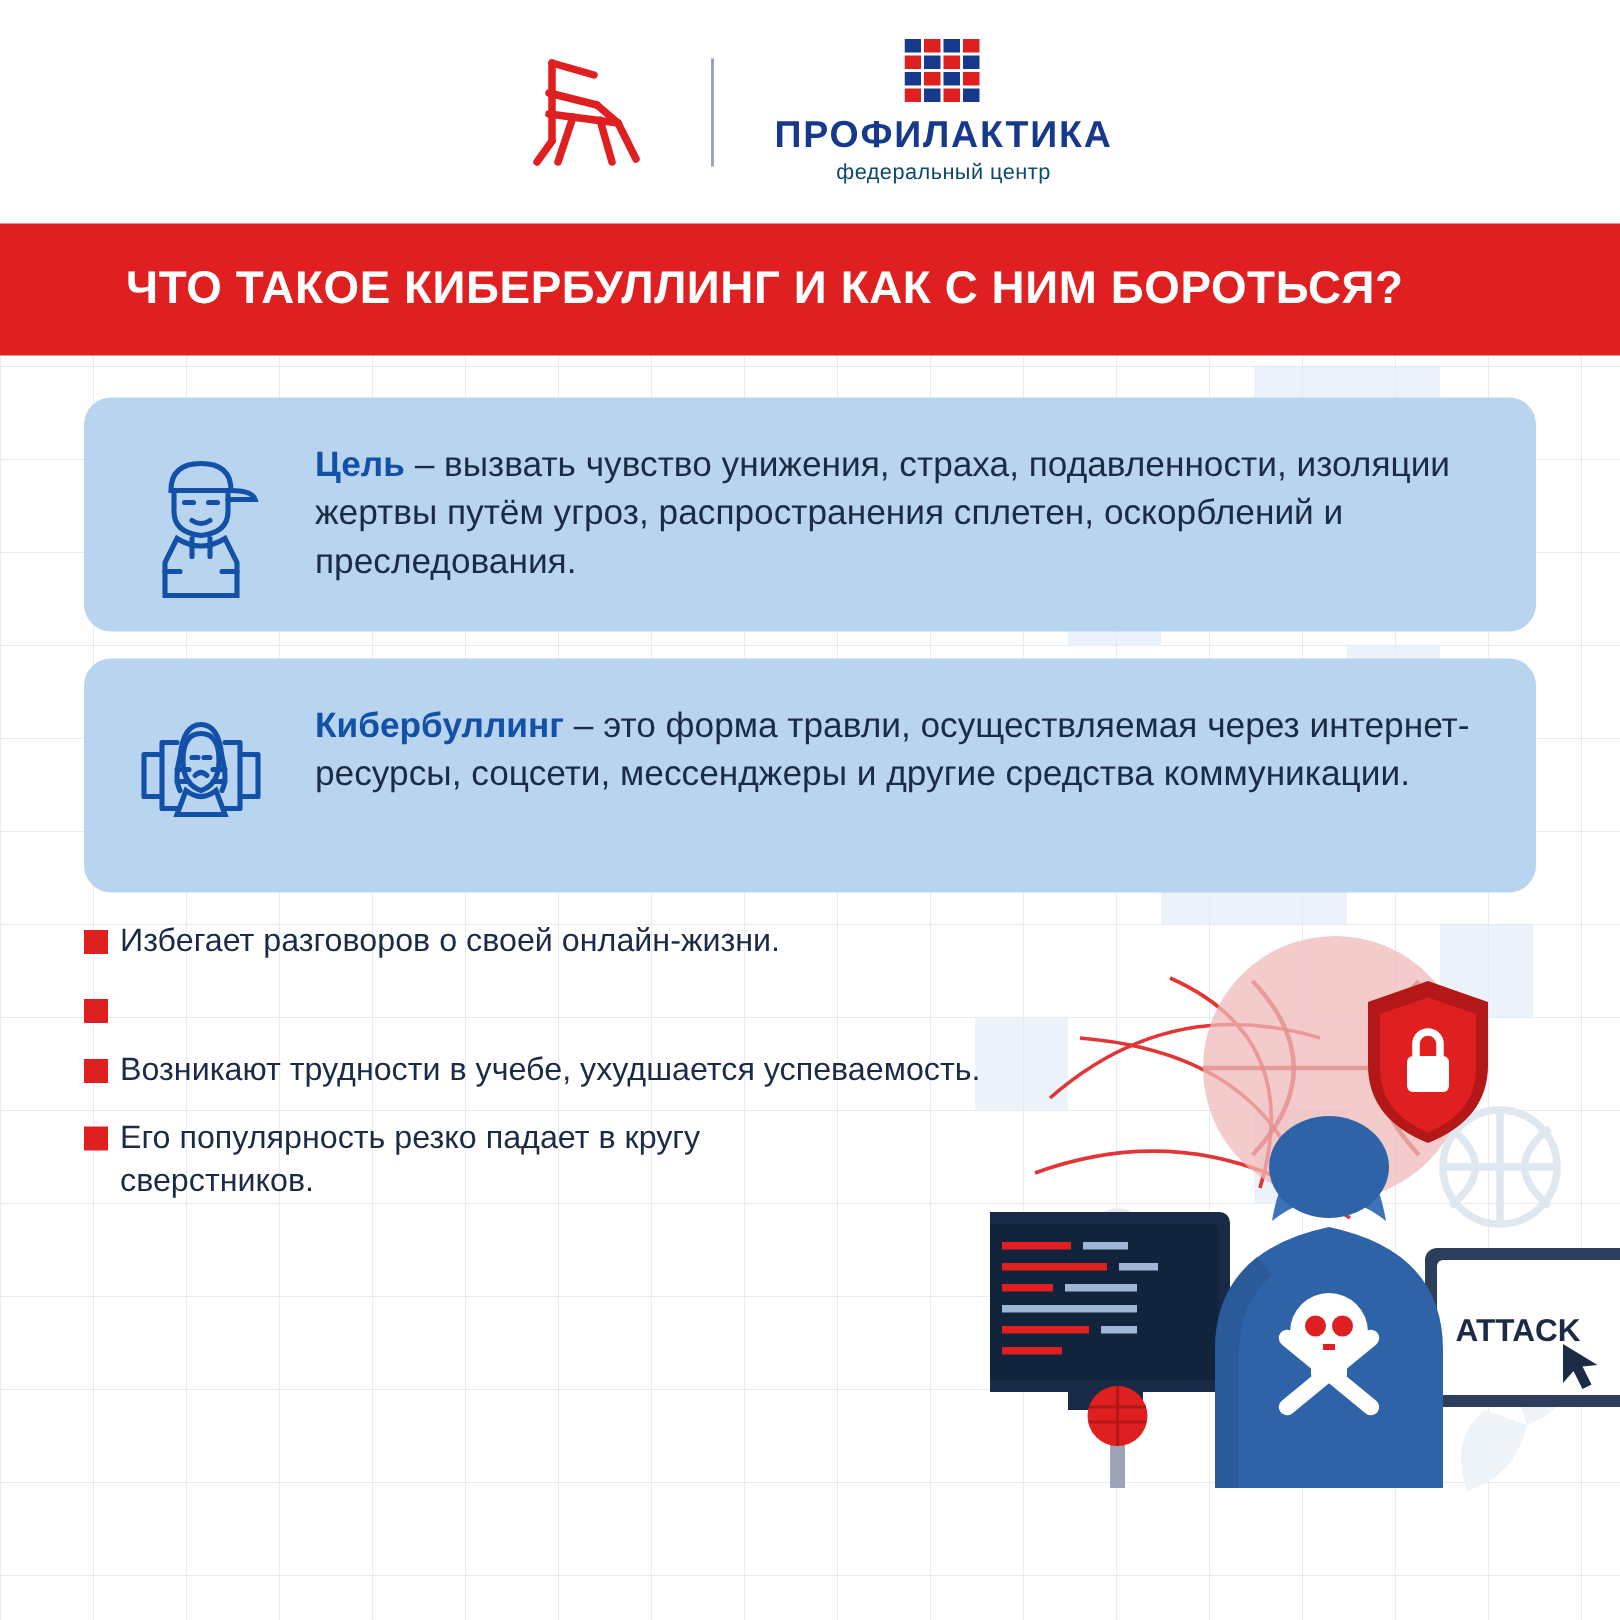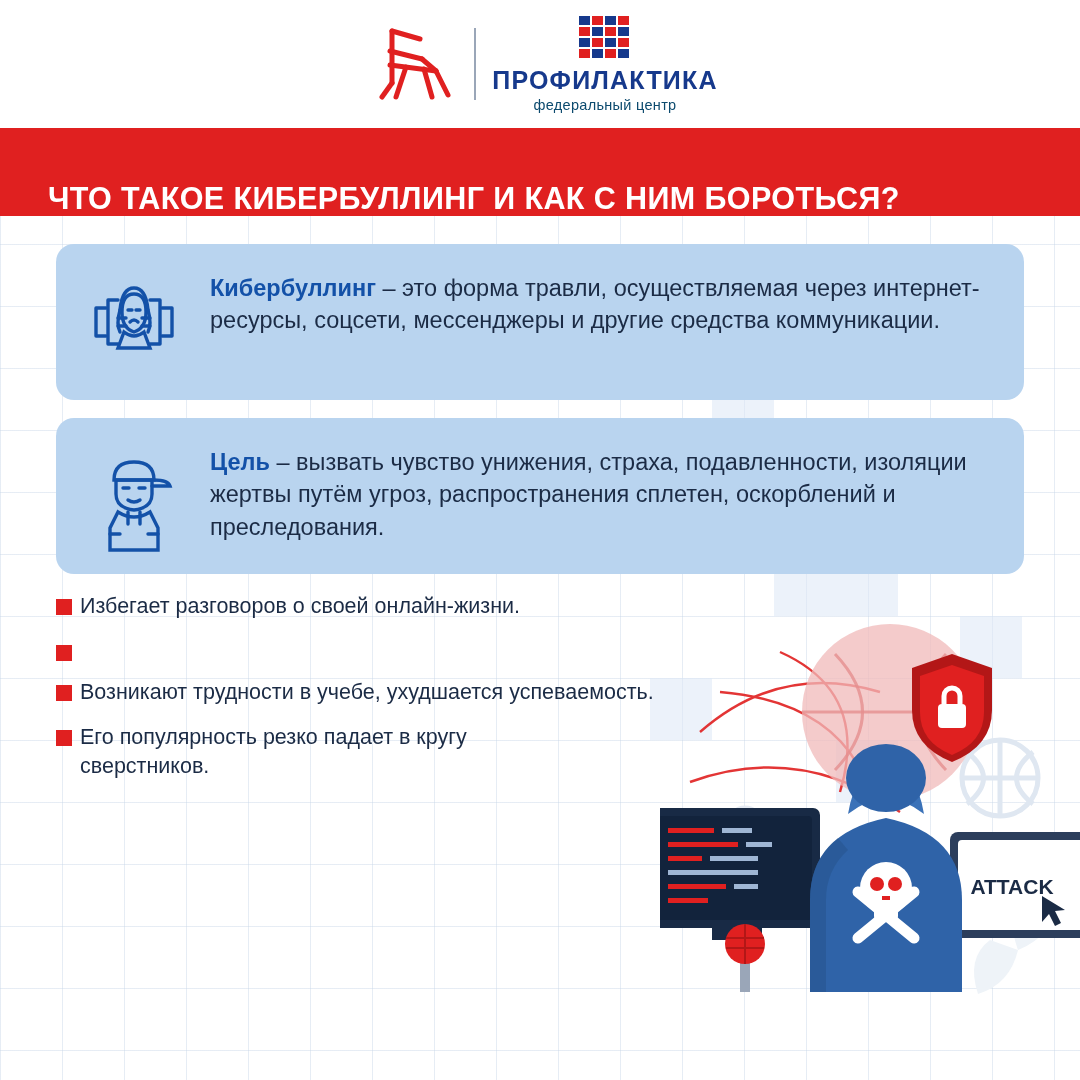--- a/index.html
+++ b/index.html
@@ -32,26 +32,26 @@
   }
   .bg-block {
     position: absolute;
     background: rgba(221,232,245,0.55);
   }
 
   
   .header {
     position: relative;
     z-index: 3;
-    height: 128px;
+    height: 149px;
     background: #ffffff;
     display: flex;
     align-items: center;
     justify-content: center;
-    gap: 16px;
+    gap: 40px;
   }
   .logo-chair { width: 96px; height: 78px; }
   .logo-sep {
     width: 2px; height: 72px; background: #9aa6b8;
   }
   .logo-prof { display: flex; flex-direction: column; align-items: center; }
   .logo-prof-mark { width: 52px; height: 44px; margin-bottom: 6px; }
   .logo-prof-title {
     font-size: 25px;
     font-weight: bold;
@@ -65,22 +65,22 @@
     margin-top: 2px;
   }
 
   
   .title-banner {
     position: relative;
     z-index: 3;
     background: #e02020;
     height: 88px;
     display: flex;
-    align-items: flex-end;
-    padding: 0 48px;
+    align-items: center;
+    padding: 0 84px;
   }
   .title-banner h1 {
     margin: 0;
     color: #ffffff;
     font-size: 30.5px;
     font-weight: bold;
     letter-spacing: 0.4px;
     line-height: 1.1;
   }
 
@@ -238,66 +238,66 @@
   <h1>ЧТО ТАКОЕ КИБЕРБУЛЛИНГ И КАК С НИМ БОРОТЬСЯ?</h1>
 </div>
 
 <div class="content">
 
   <div class="card">
     <div class="card-icon">
       <svg viewBox="0 0 112 112" width="112" height="112">
         <g stroke="#1351a8" stroke-width="3.4" fill="none" stroke-linecap="round">
 
-          <path d="M44 46 q0 -18 12 -18 q12 0 12 18 q0 16 -12 20 q-12 -4 -12 -20z"></path>
-          <path d="M42 44 q2 -22 14 -22 q12 0 14 22"></path>
-          <path d="M42 44 q-4 14 0 22"></path>
-          <path d="M70 44 q4 14 0 22"></path>
-
-          <path d="M50 44 h4 M58 44 h4"></path>
-          <path d="M52 56 q4 -4 8 0"></path>
-
-          <path d="M46 66 q10 8 20 0 l6 16 h-32z"></path>
-
-          <path d="M30 34 h10 M30 34 v44 M30 78 h10"></path>
-          <path d="M18 42 h10 M18 42 v28 M18 70 h10"></path>
-
-          <path d="M82 34 h-10 M82 34 v44 M82 78 h-10"></path>
-          <path d="M94 42 h-10 M94 42 v28 M94 70 h-10"></path>
-
-          <path d="M40 52 h8 M40 60 h8"></path>
-          <path d="M64 52 h8 M64 60 h8"></path>
-        </g>
-      </svg>
-    </div>
-    <div class="card-text">
-      <span class="lead">Кибербуллинг</span><span> – это форма травли, осуществляемая через интернет-ресурсы, соцсети, мессенджеры и другие средства коммуникации.</span>
-    </div>
-  </div>
-
-  <div class="card">
-    <div class="card-icon">
-      <svg viewBox="0 0 112 112" width="112" height="112">
-        <g stroke="#1351a8" stroke-width="3.4" fill="none" stroke-linecap="round">
-
           <path d="M36 40 q0 -18 20 -18 q20 0 20 18z"></path>
           <path d="M76 40 q14 0 16 6 h-18"></path>
 
           <path d="M38 40 h36 v14 q0 14 -18 16 q-18 -2 -18 -16z"></path>
           <path d="M45 48 h6 M61 48 h6"></path>
           <path d="M50 60 q6 4 12 0"></path>
 
           <path d="M40 72 q16 10 32 0 l8 16 v22 h-48 v-22z"></path>
           <path d="M50 72 v12 M62 72 v12"></path>
           <path d="M32 94 h10 M70 94 h10"></path>
         </g>
       </svg>
     </div>
     <div class="card-text">
       <span class="lead">Цель</span><span> – вызвать чувство унижения, страха, подавленности, изоляции жертвы путём угроз, распространения сплетен, оскорблений и преследования.</span>
+    </div>
+  </div>
+
+  <div class="card">
+    <div class="card-icon">
+      <svg viewBox="0 0 112 112" width="112" height="112">
+        <g stroke="#1351a8" stroke-width="3.4" fill="none" stroke-linecap="round">
+
+          <path d="M44 46 q0 -18 12 -18 q12 0 12 18 q0 16 -12 20 q-12 -4 -12 -20z"></path>
+          <path d="M42 44 q2 -22 14 -22 q12 0 14 22"></path>
+          <path d="M42 44 q-4 14 0 22"></path>
+          <path d="M70 44 q4 14 0 22"></path>
+
+          <path d="M50 44 h4 M58 44 h4"></path>
+          <path d="M52 56 q4 -4 8 0"></path>
+
+          <path d="M46 66 q10 8 20 0 l6 16 h-32z"></path>
+
+          <path d="M30 34 h10 M30 34 v44 M30 78 h10"></path>
+          <path d="M18 42 h10 M18 42 v28 M18 70 h10"></path>
+
+          <path d="M82 34 h-10 M82 34 v44 M82 78 h-10"></path>
+          <path d="M94 42 h-10 M94 42 v28 M94 70 h-10"></path>
+
+          <path d="M40 52 h8 M40 60 h8"></path>
+          <path d="M64 52 h8 M64 60 h8"></path>
+        </g>
+      </svg>
+    </div>
+    <div class="card-text">
+      <span class="lead">Кибербуллинг</span><span> – это форма травли, осуществляемая через интернет-ресурсы, соцсети, мессенджеры и другие средства коммуникации.</span>
     </div>
   </div>
 
 
   <ul class="signs-list">
     <li>
       <span class="bullet"></span>
       <span class="sign-text">Избегает разговоров о своей онлайн-жизни.</span>
     </li>
     <li>

